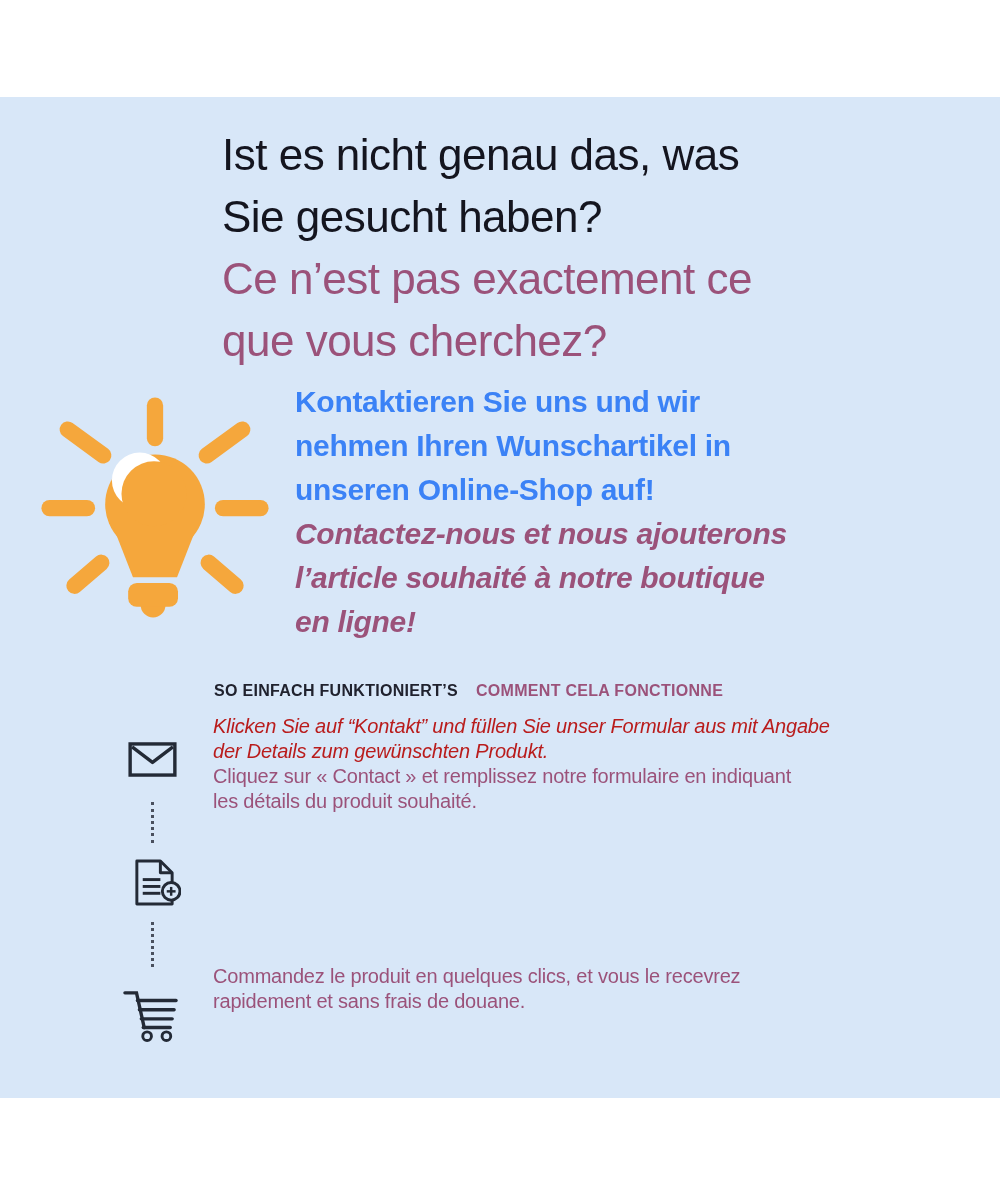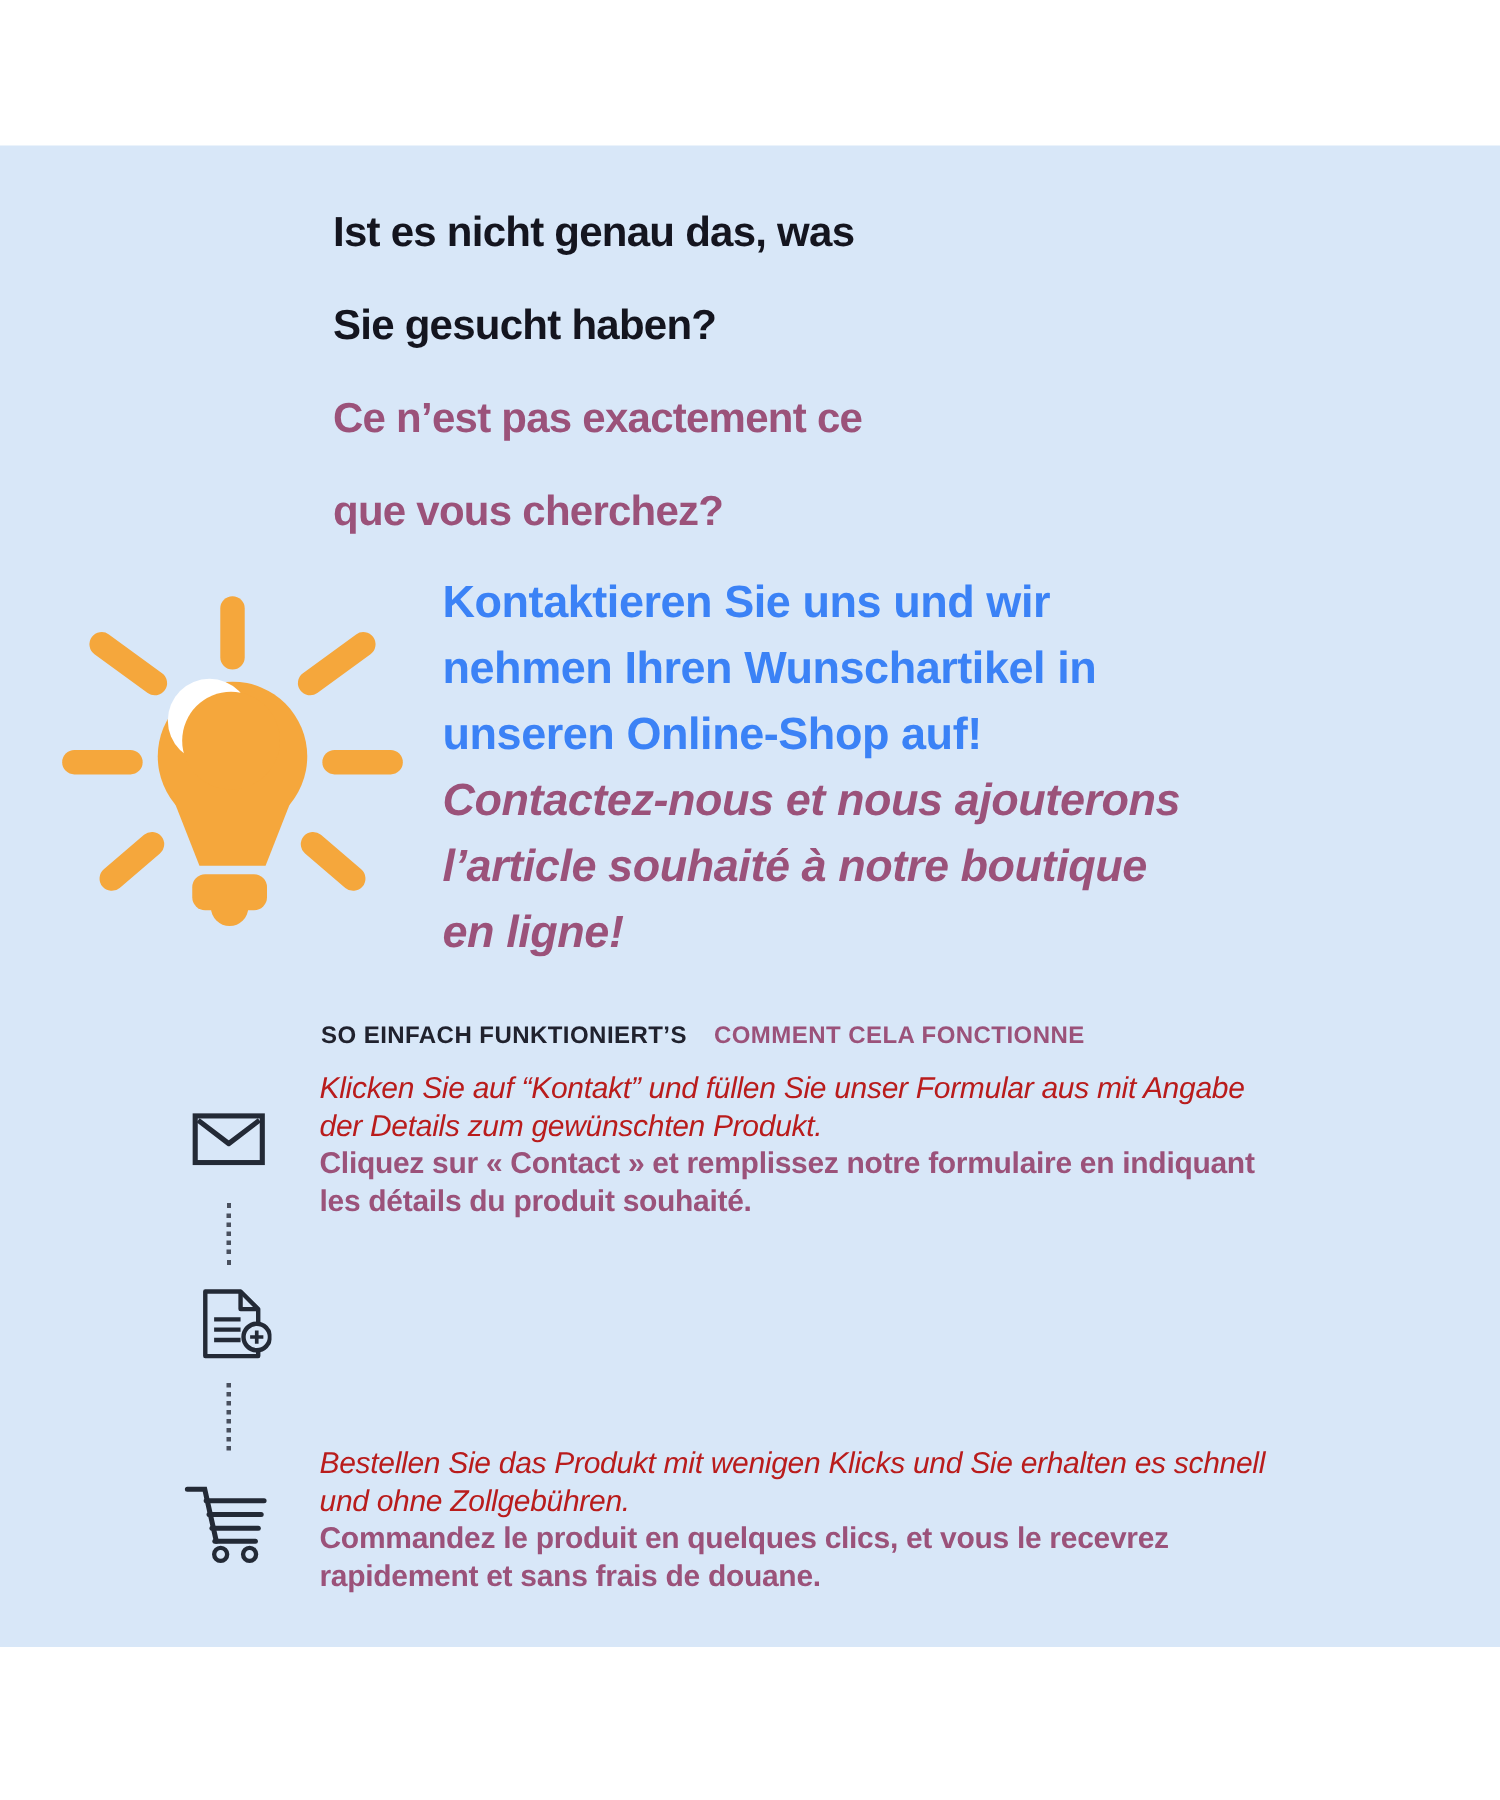--- a/index.html
+++ b/index.html
@@ -15,22 +15,22 @@
     position: absolute;
     left: 0; top: 97px;
     width: 1000px; height: 1001px;
     background: #d8e7f8;
   }
   .lines { white-space: pre; }
 
   .headings {
     position: absolute;
     left: 222px; top: 124px;
-    font-size: 28px;
-    font-weight: bold;
+    font-size: 44px;
+    font-weight: normal;
     line-height: 62px;
     letter-spacing: -0.5px;
   }
   .title-de { color: #14151f; }
   .title-fr { color: #9b527a; }
 
   .icon-abs { position: absolute; }
 
   .intro-text {
     position: absolute;
@@ -60,21 +60,21 @@
     left: 213px;
     width: 780px;
     font-size: 20px;
     line-height: 25px;
     letter-spacing: -0.2px;
   }
   .step1 { top: 714px; }
   .step2 { top: 839px; }
   .step3 { top: 964px; }
   .step-de { color: #b91c1c; font-style: italic; }
-  .step-fr { color: #9b527a; font-weight: bold; }
+  .step-fr { color: #9b527a; font-weight: normal; }
 
   .dotline {
     position: absolute;
     left: 151px;
     width: 0;
     border-left: 3px dotted #49505e;
   }
   .dot1 { top: 802px; height: 41px; }
   .dot2 { top: 922px; height: 45px; }
 </style>
@@ -156,18 +156,16 @@
       <path d="M4 5 L16 5 L24 41"></path>
       <line x1="17" y1="13" x2="57" y2="13"></line>
       <line x1="19" y1="22.5" x2="55" y2="22.5"></line>
       <line x1="21" y1="32" x2="53" y2="32"></line>
       <line x1="23" y1="41" x2="51" y2="41"></line>
     </g>
     <circle cx="27" cy="50" r="4.5" fill="none" stroke="#232a36" stroke-width="3"></circle>
     <circle cx="47" cy="50" r="4.5" fill="none" stroke="#232a36" stroke-width="3"></circle>
   </svg>
   <div class="step step3">
-    <div class="step-de lines">Bestellen Sie das Produkt mit wenigen Klicks und Sie erhalten es schnell
-und ohne Zollgebühren.</div>
     <div class="step-fr lines">Commandez le produit en quelques clics, et vous le recevrez
 rapidement et sans frais de douane.</div>
   </div>
 </div>
 
 </body></html>

